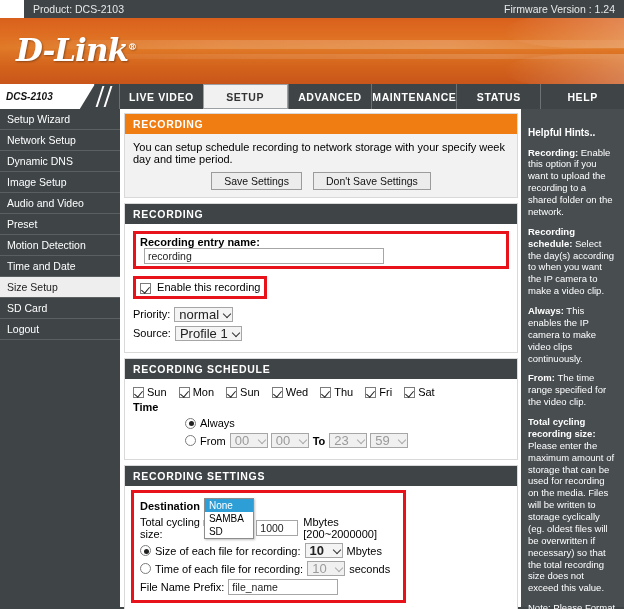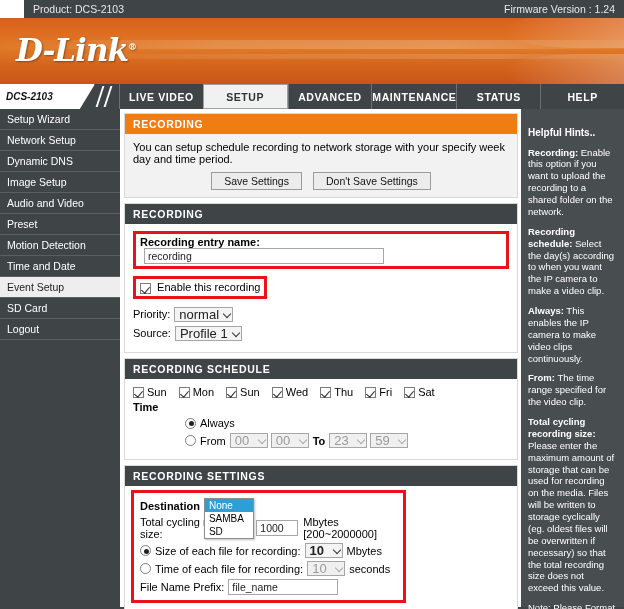--- a/index.html
+++ b/index.html
@@ -229,21 +229,21 @@
 
     <div class="sidebar">
       <div class="side-item">Setup Wizard</div>
       <div class="side-item">Network Setup</div>
       <div class="side-item">Dynamic DNS</div>
       <div class="side-item">Image Setup</div>
       <div class="side-item">Audio and Video</div>
       <div class="side-item">Preset</div>
       <div class="side-item">Motion Detection</div>
       <div class="side-item">Time and Date</div>
-      <div class="side-item active">Event Setup</div>
+      <div class="side-item active">Size Setup</div>
       <div class="side-item">SD Card</div>
       <div class="side-item">Logout</div>
     </div>
 
     <div class="main">
 
       <div class="panel">
         <div class="panel-head-orange">RECORDING</div>
         <div class="panel-body">
           <div class="desc">You can setup schedule recording to network storage with your specify week day and time period.</div>

